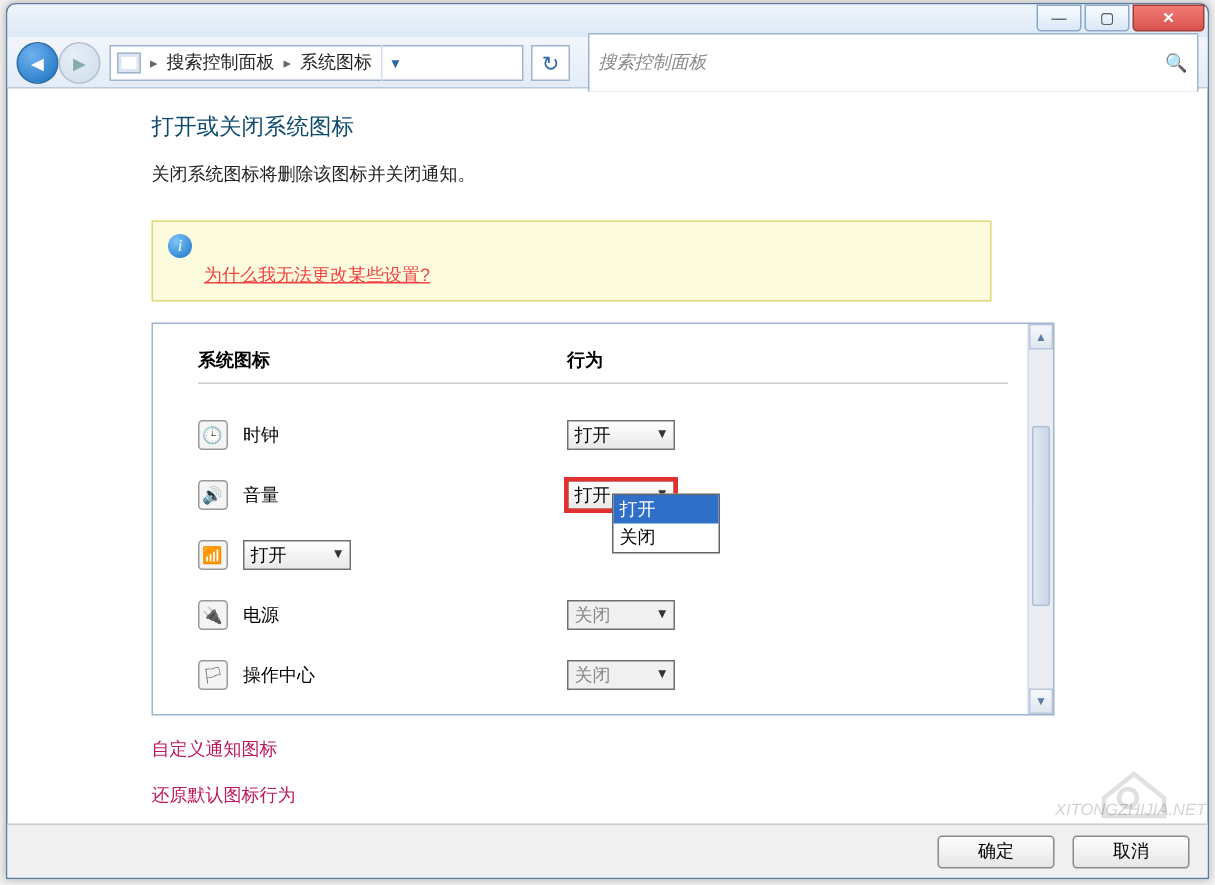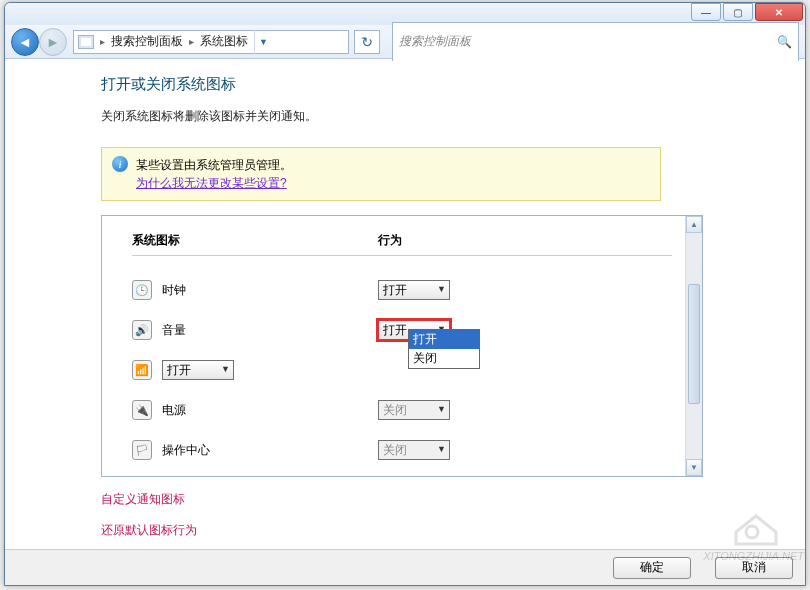--- a/index.html
+++ b/index.html
@@ -26,21 +26,21 @@
 .searchbox .mag { margin-left:auto; color:#2d6aa3; font-style:normal; }
 
 .content { position:absolute; top:58px; left:4px; right:4px; bottom:38px; background:#fff; padding: 14px 30px 0 92px; overflow:hidden; }
 .help-icon { position:absolute; top:64px; right:14px; width:18px; height:18px; border-radius:50%; background:radial-gradient(circle at 35% 30%,#7fc5f7,#1873c7); color:#fff; font-size:12px; display:flex; align-items:center; justify-content:center; }
 h1 { color:#0c4a6e; font-size:15px; font-weight:normal; margin-bottom:14px; }
 .subtitle { font-size:12px; color:#222; margin-bottom:22px; }
 
 .infobox { border:1px solid #e0d77a; background:#fdfbdd; padding:8px 10px; display:flex; align-items:flex-start; gap:8px; margin-bottom:14px; width: 560px; }
 .infobox .i-icon { width:16px; height:16px; border-radius:50%; background:radial-gradient(circle at 35% 30%,#7fc5f7,#1873c7); color:#fff; font-size:11px; display:flex; align-items:center; justify-content:center; font-style:italic; font-family:serif; }
 .infobox .i-text { font-size:12px; line-height:1.5; }
-.infobox a { color:#6d28d9; text-decoration:underline; }
+.infobox a { color:#ef4444; text-decoration:underline; }
 
 .listbox { border:1px solid #9fb4cd; width: 602px; height: 262px; position:relative; overflow:hidden; }
 .list-inner { padding: 16px 30px 0 30px; }
 .list-head { display:flex; font-size:12px; font-weight:bold; padding-bottom:6px; border-bottom:1px solid #ccc; margin-bottom:14px; }
 .col-a { width: 246px; }
 .col-b { flex:1; }
 .row { display:flex; align-items:center; height:40px; font-size:12px; }
 .row .ico { width:20px; height:20px; margin-right:10px; border:1px solid #999; border-radius:3px; background:#f4f4f4; display:flex; align-items:center; justify-content:center; font-size:11px; color:#666; }
 .row .label { width: 216px; }
 .select { width:72px; height:20px; border:1px solid #707070; background:linear-gradient(#fff,#e8e8e8); font-size:12px; padding:0 18px 0 4px; position:relative; display:flex; align-items:center; }
@@ -52,24 +52,24 @@
 .dropdown .sel { background:#2f6fc7; color:#fff; }
 .scrollbar { position:absolute; right:0; top:0; bottom:0; width:17px; background:#e9edf2; border-left:1px solid #cfdceb; }
 .scrollbar .up, .scrollbar .down { height:17px; background:linear-gradient(#f7f9fc,#dfe6ef); border:1px solid #b9c9de; display:flex; align-items:center; justify-content:center; font-size:8px; color:#5a7ca0; position:absolute; left:0; right:0; }
 .scrollbar .up { top:0; }
 .scrollbar .down { bottom:0; }
 .scrollbar .thumb { position:absolute; left:2px; right:2px; top:68px; height:120px; background:linear-gradient(90deg,#e0e8f2,#c8d6e8); border:1px solid #a9bdd6; border-radius:2px; }
 
 .links { margin-top:14px; font-size:12px; }
 .links a { color:#be185d; display:block; margin-bottom:14px; text-decoration:none; }
 
-.footer { position:absolute; left:0; right:0; bottom:0; height:36px; background:#f0f0f0; border-top:1px solid #ccc; display:flex; align-items:center; justify-content:flex-end; padding:0 12px; gap:24px; }
+.footer { position:absolute; left:0; right:0; bottom:0; height:36px; background:#f0f0f0; border-top:1px solid #ccc; display:flex; align-items:center; justify-content:flex-end; padding:0 12px; gap:12px; }
 .btn { width:78px; height:22px; font-size:12px; background:linear-gradient(#fdfdfd,#e6e6e6); border:1px solid #8a8a8a; border-radius:3px; }
 
-.watermark { position:absolute; right:6px; bottom:28px; font-size:11px; color:rgba(0,0,0,.18); font-style:italic; pointer-events:none; }
+.watermark { position:absolute; right:6px; bottom:44px; font-size:11px; color:rgba(0,0,0,.18); font-style:italic; pointer-events:none; }
 .wm-logo { position:absolute; right:24px; bottom:44px; width:60px; height:44px; opacity:.25; pointer-events:none; }
 </style>
 </head>
 <body>
 
 <div class="window">
   <div class="titlebar">
     <div class="win-btn">—</div>
     <div class="win-btn">▢</div>
     <div class="win-btn close">✕</div>
@@ -97,21 +97,21 @@
 
   <div class="help-icon">?</div>
 
   <div class="content">
     <h1>打开或关闭系统图标</h1>
     <p class="subtitle">关闭系统图标将删除该图标并关闭通知。</p>
 
     <div class="infobox">
       <div class="i-icon">i</div>
       <div class="i-text">
-        <span>某些设置由系统管理员管理。</span><br>
+        <br>
         <a href="#">为什么我无法更改某些设置?</a>
       </div>
     </div>
 
     <div class="listbox">
       <div class="list-inner">
         <div class="list-head">
           <div class="col-a">系统图标</div>
           <div class="col-b">行为</div>
         </div>

